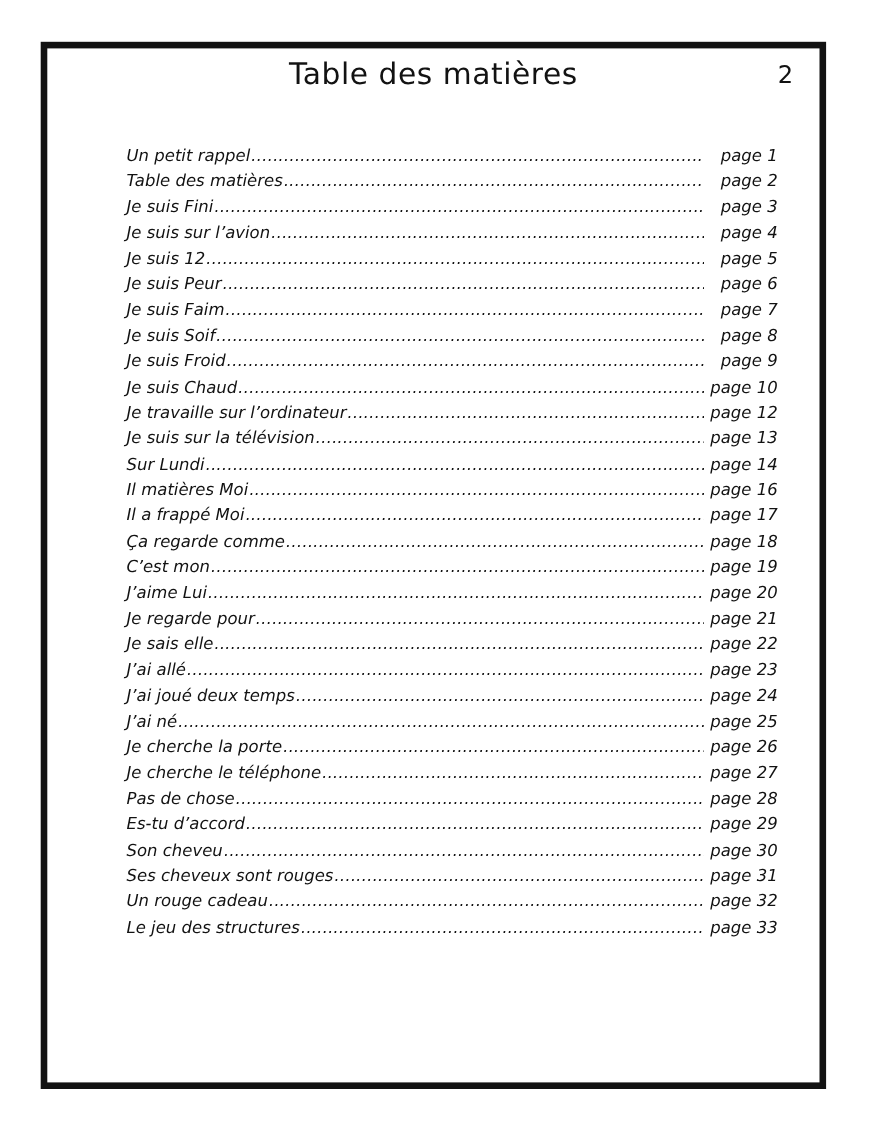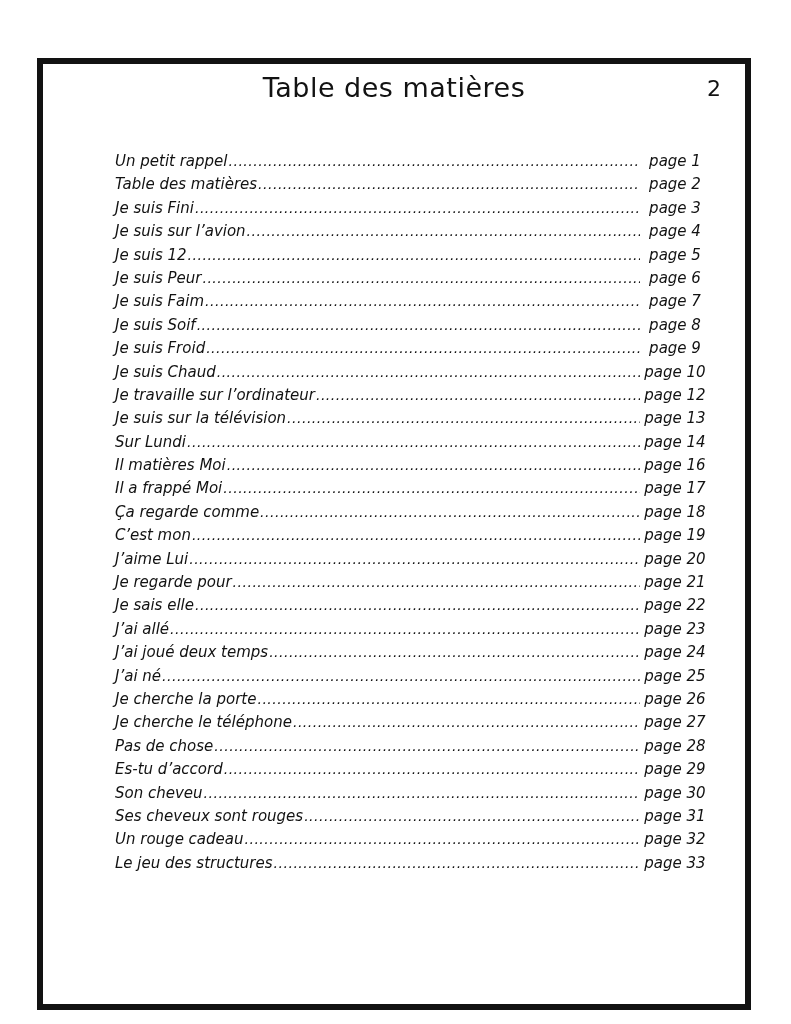--- a/index.html
+++ b/index.html
@@ -9,21 +9,20 @@
     font-family: "DejaVu Sans", sans-serif;
     color: #121212;
     overflow: hidden;
   }
   .frame {
     position: absolute;
     left: 37px; top: 38px;
     width: 714px; height: 952px;
     border: 6px solid #121212;
     background: #ffffff;
-    margin-top: 20px;
   }
   .header {
     position: relative;
     margin-top: 8px;
     height: 44px;
   }
   .title {
     text-align: center;
     font-size: 27px;
     font-weight: 500;
@@ -53,21 +52,21 @@
     margin: 0 3px 0 1px;
     white-space: nowrap;
     font-size: 14px;
     letter-spacing: 0.5px;
   }
   .leader::after {
     content: "....................................................................................................................................................................................................";
   }
   .pg {
     flex: 0 0 64px;
-    text-align: center;
+    text-align: right;
   }
 </style>
 </head>
 <body>
 
 <div class="frame">
   <div class="header">
     <div class="title">Table des matières</div>
     <div class="pagenum">2</div>
   </div>

